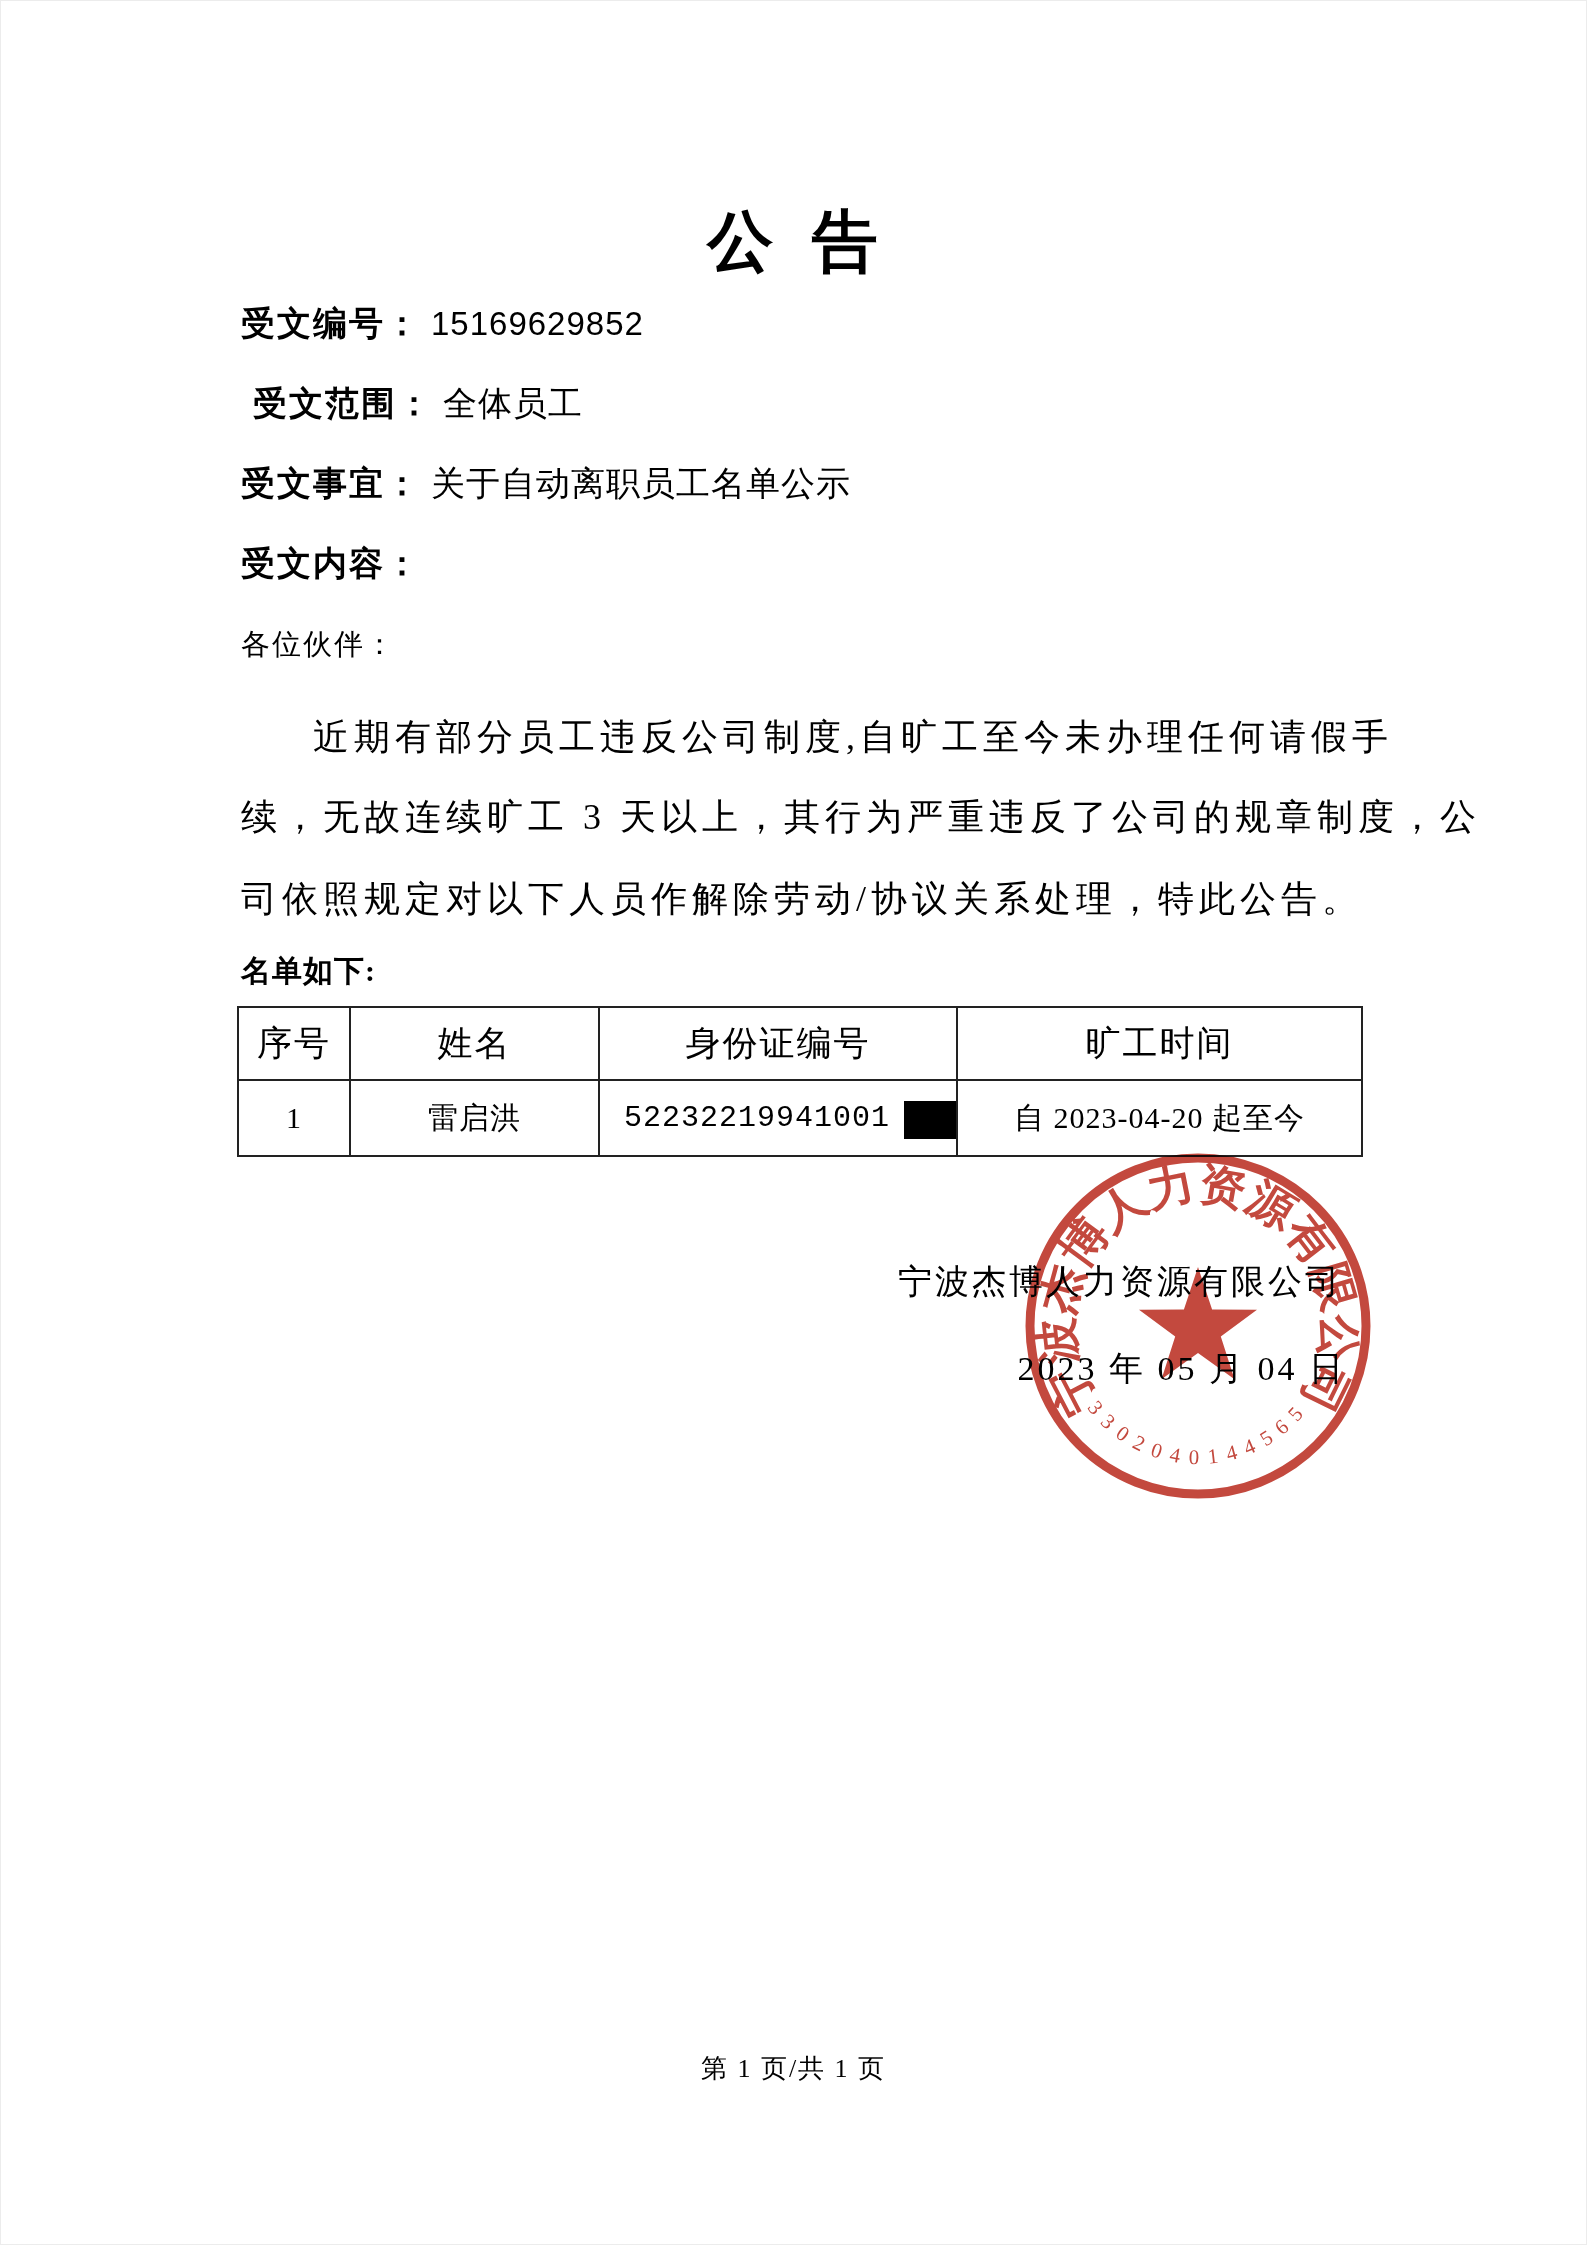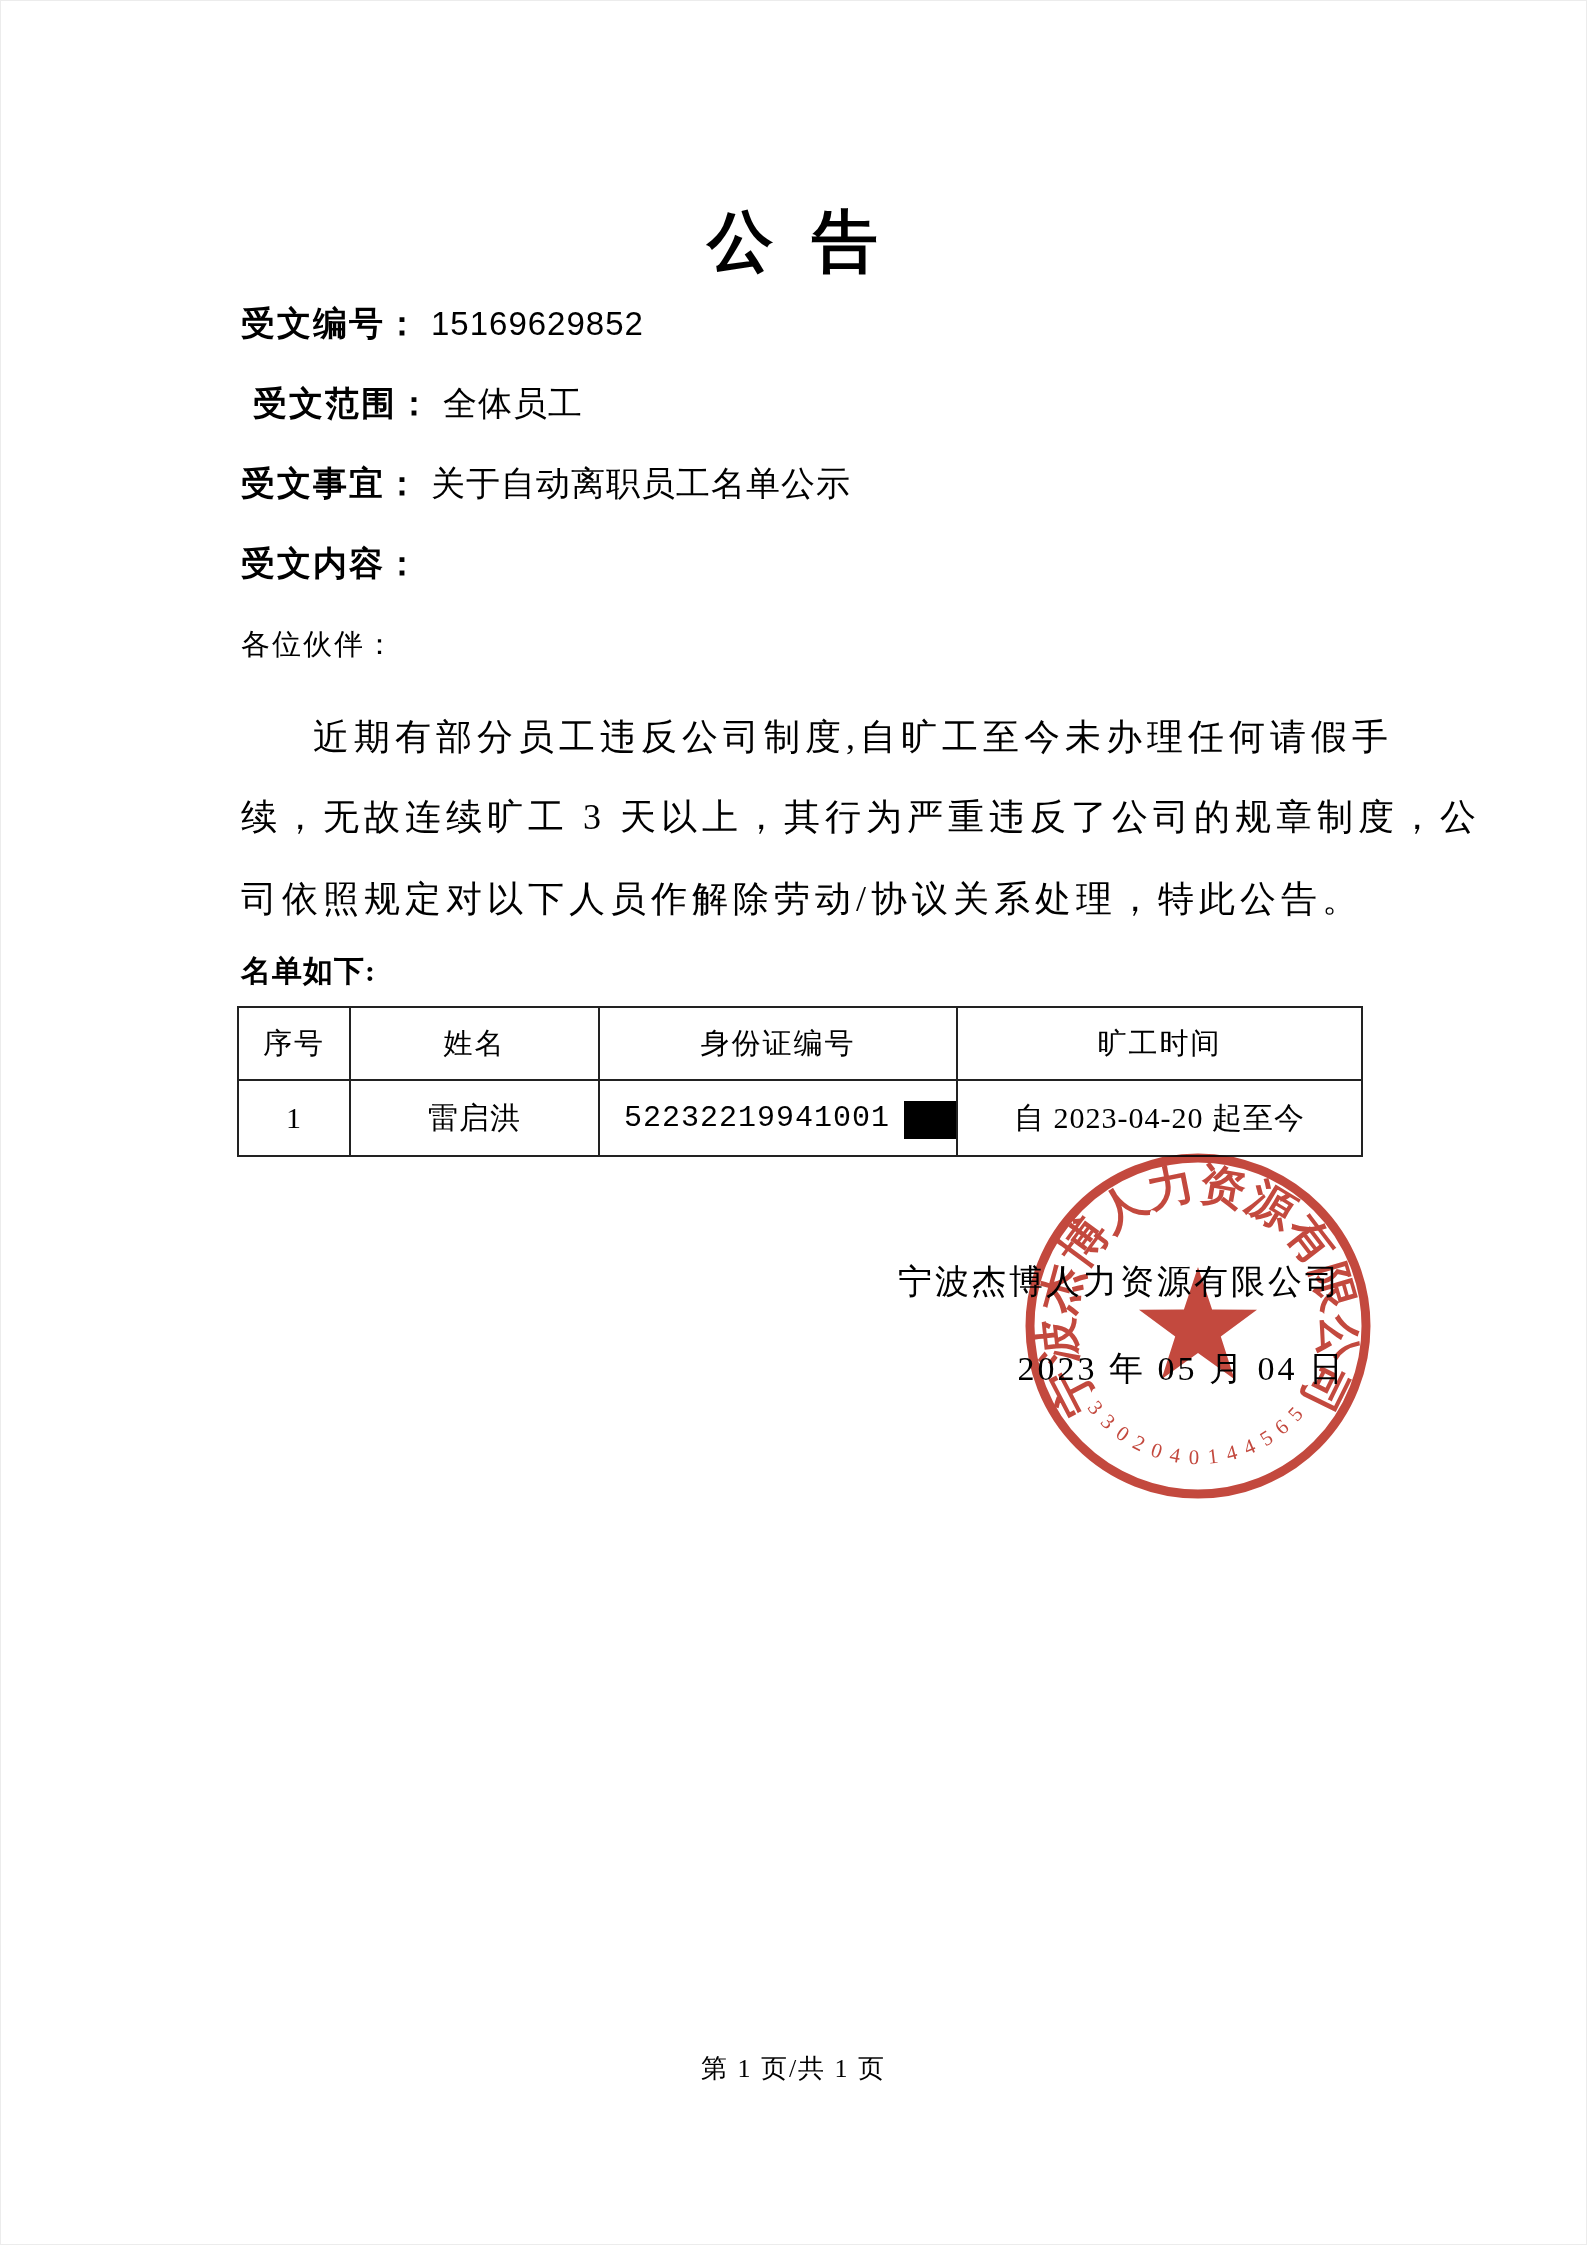--- a/index.html
+++ b/index.html
@@ -33,21 +33,21 @@
     table-layout:fixed;
     width:1124px;
   }
   table.roster td,table.roster th{
     border:2px solid #222;
     text-align:center;
     vertical-align:middle;
     font-weight:normal;
     padding:0;
   }
-  table.roster th{font-size:29px;height:71px;letter-spacing:2px;}
+  table.roster th{font-size:35px;height:71px;letter-spacing:2px;}
   table.roster td{font-size:30px;height:74px;letter-spacing:1px;}
   .idcell{display:flex;align-items:center;justify-content:flex-end;gap:14px;font-family:Liberation Mono, monospace;}
   .redact{
     display:inline-block;width:52px;height:38px;
     background:#000;transform:translateY(2px);
   }
   .sig{font-size:34px;letter-spacing:3px;white-space:nowrap;}
   .stamp-svg{mix-blend-mode:multiply;opacity:0.88;}
   .footer{
     left:0;right:0;top:2050px;

